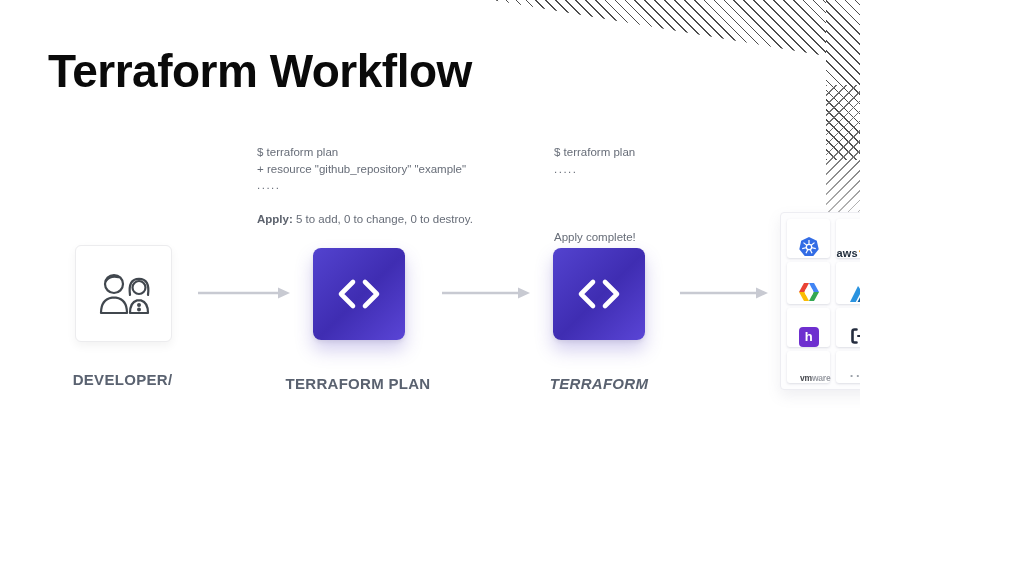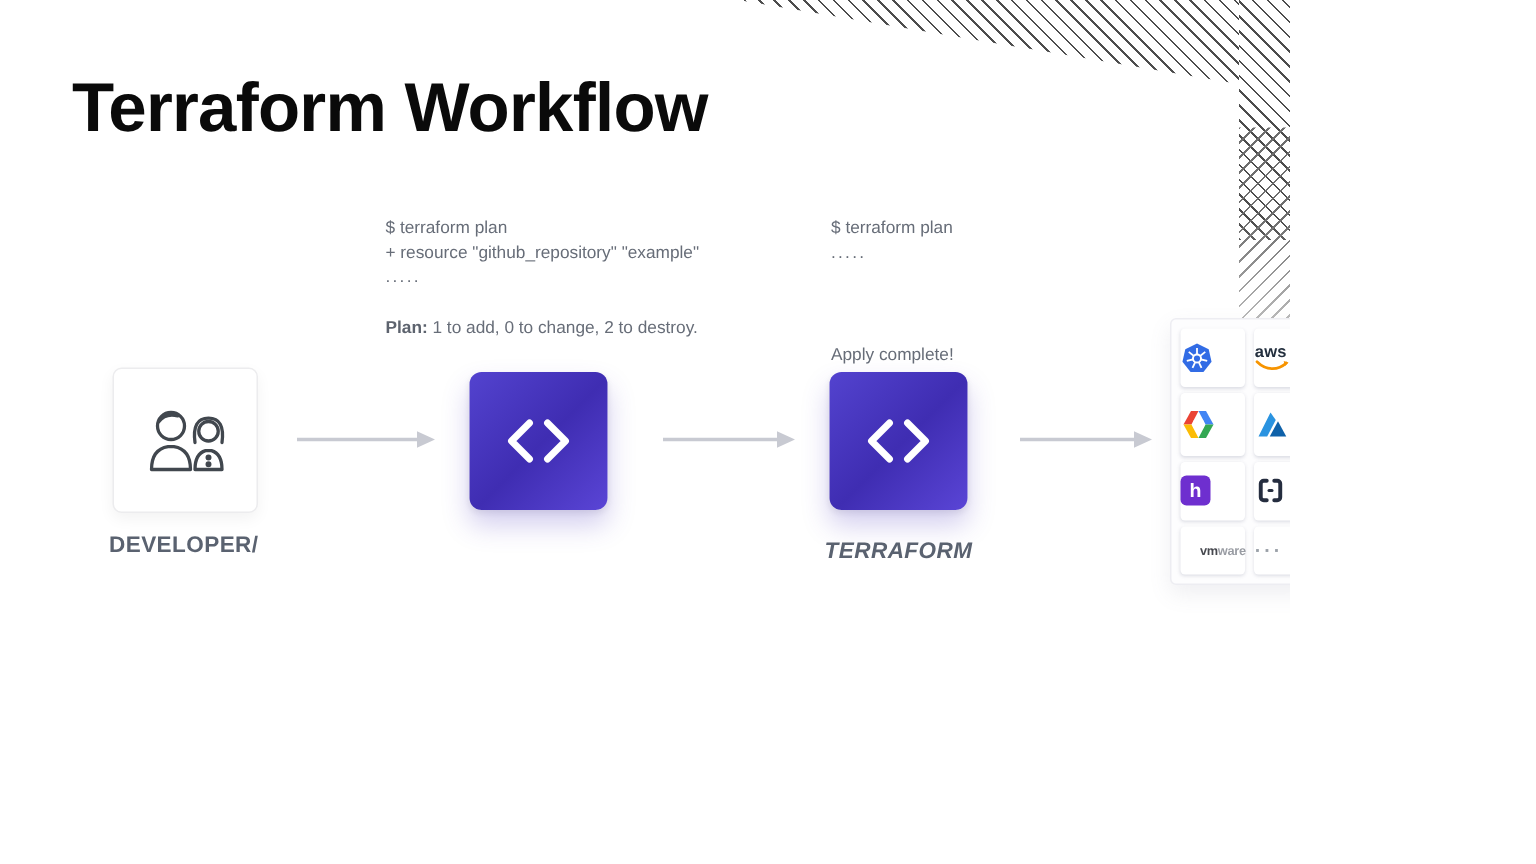--- a/index.html
+++ b/index.html
@@ -39,35 +39,35 @@
   .dev-card{position:absolute;left:75px;top:245px;width:95px;height:95px;background:#fff;
     border:1px solid #ececee;border-radius:6px;box-shadow:0 4px 10px rgba(0,0,0,0.05);
     display:flex;align-items:center;justify-content:center;}
   .tf-box{position:absolute;width:92px;height:92px;border-radius:8px;
     background:linear-gradient(135deg,#5343cf 0%,#3f2db2 52%,#5a45d6 100%);
     box-shadow:0 10px 18px rgba(80,60,190,0.25),0 2px 4px rgba(0,0,0,0.08);
     display:flex;align-items:center;justify-content:center;}
   .tf-box-plan{left:313px;top:248px;}
   .tf-box-apply{left:553px;top:248px;}
   .node-label{position:absolute;font-weight:700;font-size:15px;color:#5a6270;text-align:center;
-    line-height:22px;letter-spacing:0.3px;}
+    line-height:22px;letter-spacing:0.3px;margin-top:16px;}
   .label-dev{left:45px;top:353px;width:155px;}
   .label-plan{left:283px;top:357px;width:150px;}
   .label-apply{left:524px;top:357px;width:150px;font-style:italic;}
 
   
   .arrow{position:absolute;top:286px;width:96px;height:14px;}
   .arrow-1{left:196px;} .arrow-2{left:440px;width:92px;} .arrow-3{left:678px;width:92px;}
 
   
   .provider-panel{position:absolute;left:780px;top:212px;width:94px;height:178px;background:#fdfdfe;
     border:1px solid #ededf2;border-radius:4px;box-shadow:0 6px 14px rgba(120,120,150,0.12);
     display:grid;grid-template-columns:1fr 1fr;column-gap:6px;row-gap:4px;padding:6px;box-sizing:border-box;}
   .provider-tile{background:#fff;border-radius:3px;box-shadow:0 1px 2.5px rgba(70,80,110,0.18);
-    display:flex;flex-direction:column;align-items:flex-start;justify-content:center;}
+    display:flex;flex-direction:row;align-items:flex-end;justify-content:center;}
   .aws-text{font-weight:700;font-size:11px;color:#232f3e;letter-spacing:0.2px;line-height:10px;}
   .heroku-chip{width:20px;height:20px;border-radius:4px;background:#6e2fcf;color:#fff;font-weight:700;
     font-size:13px;line-height:20px;text-align:center;}
   .vmware-text{font-size:8.5px;letter-spacing:-0.2px;white-space:nowrap;margin-left:13px;}
   .vmware-text .vm{font-weight:800;color:#47494f;}
   .vmware-text .ware{font-weight:700;color:#9a9da4;}
   .more-dots{font-weight:700;font-size:13px;letter-spacing:2px;color:#9aa0a8;}
 
   
   .connector{position:absolute;left:860px;top:222px;width:64px;height:170px;}
@@ -99,21 +99,21 @@
       <line x1="15" y1="24" x2="29" y2="24"></line>
     </svg>
   </div>
 
   <div class="page-title">Terraform Workflow</div>
 
   <div class="terminal terminal-plan">
     <div>$ terraform plan</div>
     <div>+ resource "github_repository" "example"</div>
     <div class="dots">.....</div>
-    <div class="result"><b>Plan:</b><span> 1 to add, 0 to change, 2 to destroy.</span></div>
+    <div class="result"><b>Apply:</b><span> 5 to add, 0 to change, 0 to destroy.</span></div>
   </div>
 
   <div class="terminal terminal-apply">
     <div>$ terraform plan</div>
     <div class="dots">.....</div>
     <div class="result">Apply complete!</div>
   </div>
 
   <div class="dev-card">
     <svg width="58" height="44" viewBox="0 0 58 44" fill="none" stroke="#41474e" stroke-width="2.2" stroke-linecap="round" stroke-linejoin="round">
@@ -135,20 +135,21 @@
     <line x1="2" y1="7" x2="82" y2="7" stroke="#c8cad2" stroke-width="2.4"></line>
     <polygon points="82,1.5 94,7 82,12.5" fill="#c8cad2"></polygon>
   </svg>
 
   <div class="tf-box tf-box-plan">
     <svg width="46" height="32" viewBox="0 0 46 32" fill="none" stroke="#ffffff" stroke-width="4.6" stroke-linecap="round" stroke-linejoin="round">
       <path d="M17 4 L5 16 L17 28"></path>
       <path d="M29 4 L41 16 L29 28"></path>
     </svg>
   </div>
+  <div class="node-label label-plan">TERRAFORM PLAN</div>
 
   <svg class="arrow arrow-2" viewBox="0 0 92 14">
     <line x1="2" y1="7" x2="78" y2="7" stroke="#c8cad2" stroke-width="2.4"></line>
     <polygon points="78,1.5 90,7 78,12.5" fill="#c8cad2"></polygon>
   </svg>
 
   <div class="tf-box tf-box-apply">
     <svg width="46" height="32" viewBox="0 0 46 32" fill="none" stroke="#ffffff" stroke-width="4.6" stroke-linecap="round" stroke-linejoin="round">
       <path d="M17 4 L5 16 L17 28"></path>
       <path d="M29 4 L41 16 L29 28"></path>

